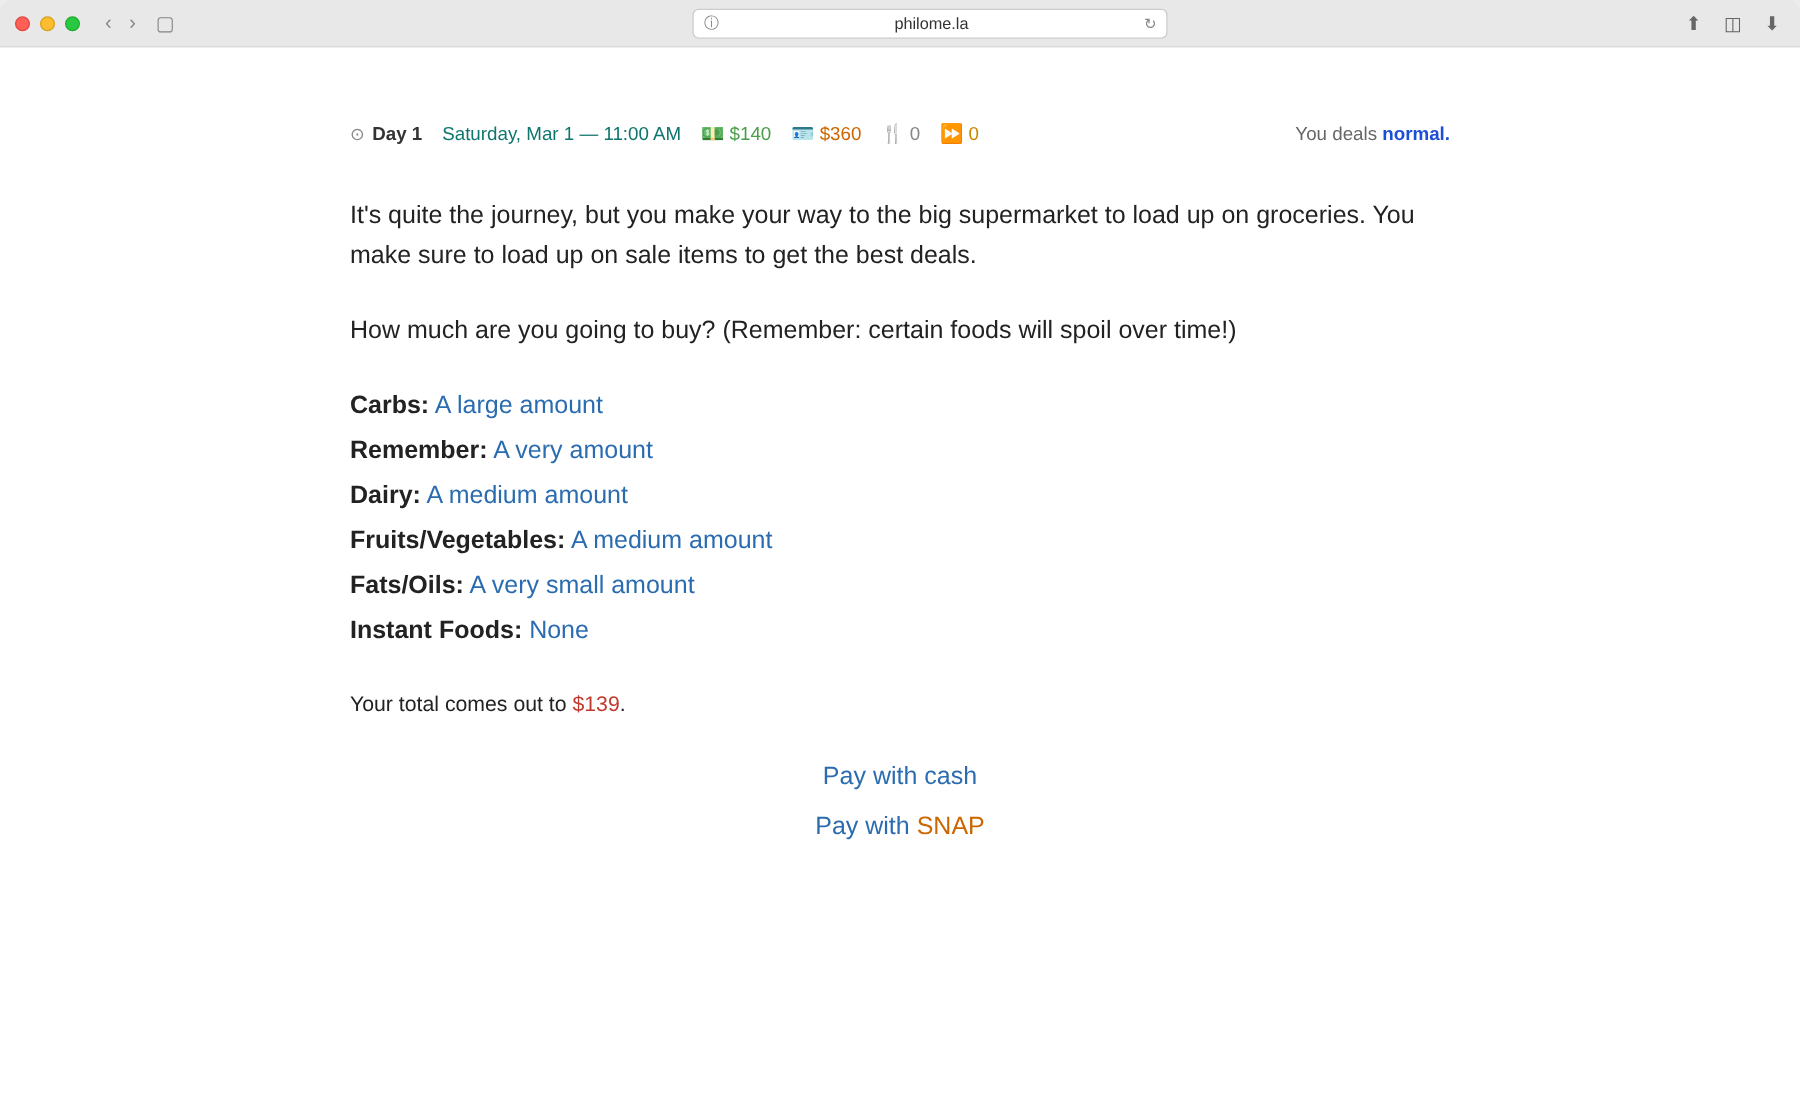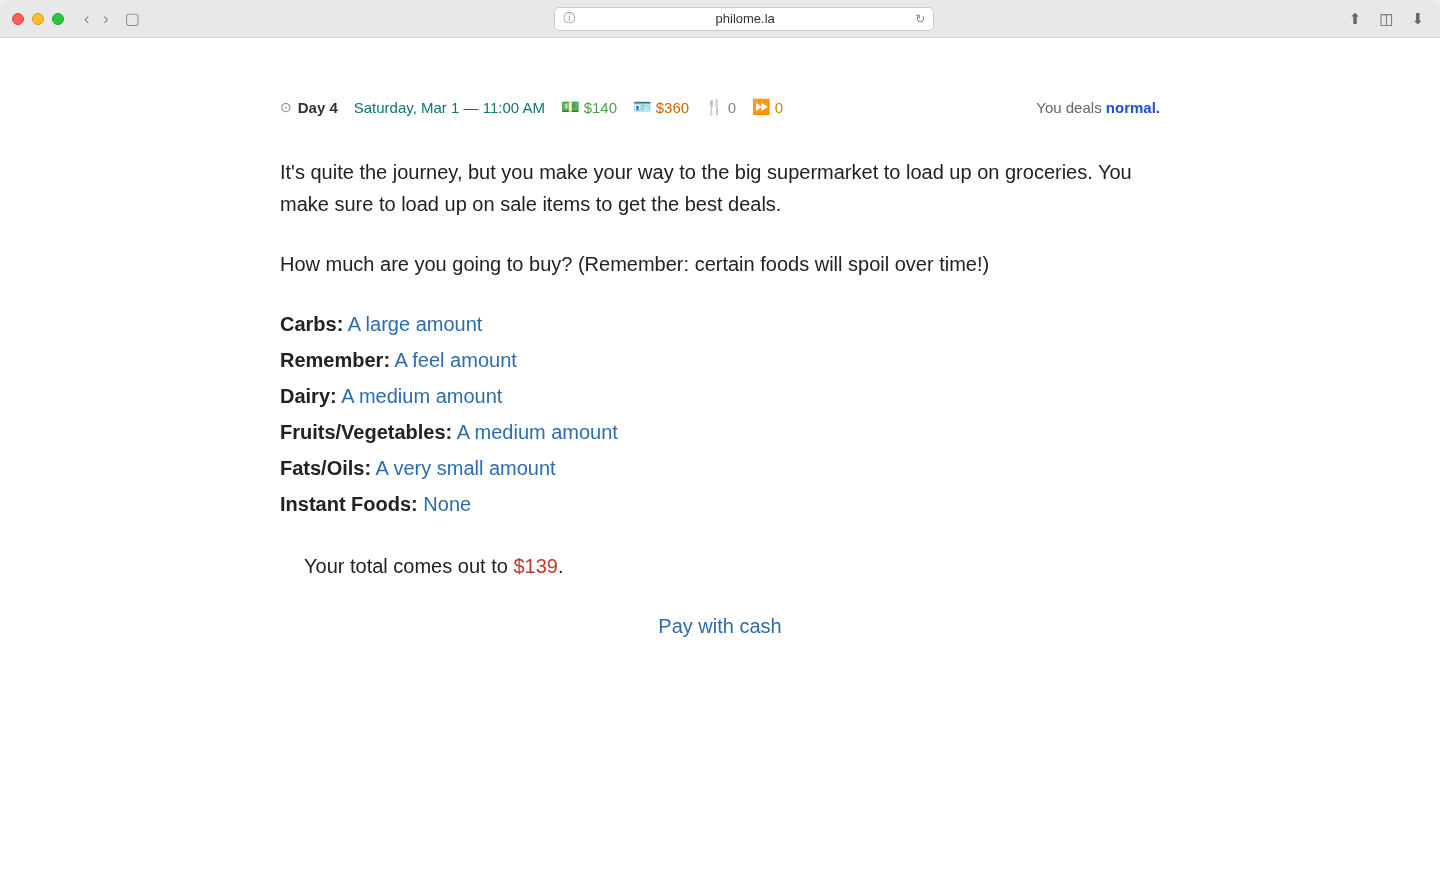--- a/index.html
+++ b/index.html
@@ -238,24 +238,23 @@
       color: #222;
     }
 
     .food-amount-blue {
       color: #2b6cb0;
       text-decoration: none;
       cursor: pointer;
     }
 
     .total-line {
-      font-size: 20px;
+      font-size: 17px;
       margin-bottom: 28px;
       color: #222;
-      margin-left: 24px;
     }
 
     .total-amount {
       color: #c0392b;
     }
 
     .payment-options {
       display: flex;
       flex-direction: column;
       gap: 8px;
@@ -308,21 +307,21 @@
       <button class="toolbar-btn">◫</button>
       <button class="toolbar-btn">⬇</button>
     </div>
   </div>
 
   <div class="content-area">
 
     <div class="status-bar">
       <div class="status-day">
         <span class="day-icon">⊙</span>
-        <span class="day-label">Day 4</span>
+        <span class="day-label">Day 1</span>
       </div>
       <span class="date-time">Saturday, Mar 1 — 11:00 AM</span>
 
       <div class="stat-cash">
         <span>💵</span>
         <span>$140</span>
       </div>
 
       <div class="stat-snap">
         <span>🪪</span>
@@ -352,21 +351,21 @@
 
       <div class="food-list">
 
         <div class="food-item">
           <span class="food-label">Carbs:</span>
           <a class="food-amount-blue pay-link">A large amount</a>
         </div>
 
         <div class="food-item">
           <span class="food-label">Remember:</span>
-          <a class="food-amount-blue pay-link">A feel amount</a>
+          <a class="food-amount-blue pay-link">A very amount</a>
         </div>
 
         <div class="food-item">
           <span class="food-label">Dairy:</span>
           <a class="food-amount-blue pay-link">A medium amount</a>
         </div>
 
         <div class="food-item">
           <span class="food-label">Fruits/Vegetables:</span>
           <a class="food-amount-blue pay-link">A medium amount</a>
@@ -383,17 +382,20 @@
         </div>
 
       </div>
 
       <p class="total-line">
         <span>Your total comes out to </span><span class="total-amount">$139</span><span>.</span>
       </p>
 
       <div class="payment-options">
         <a class="pay-link pay-cash">Pay with cash</a>
+        <a class="pay-link pay-snap-wrapper">
+          <span>Pay with </span><span class="pay-snap-snap">SNAP</span>
+        </a>
       </div>
 
     </div>
   </div>
 </div>
 
 </body></html>

